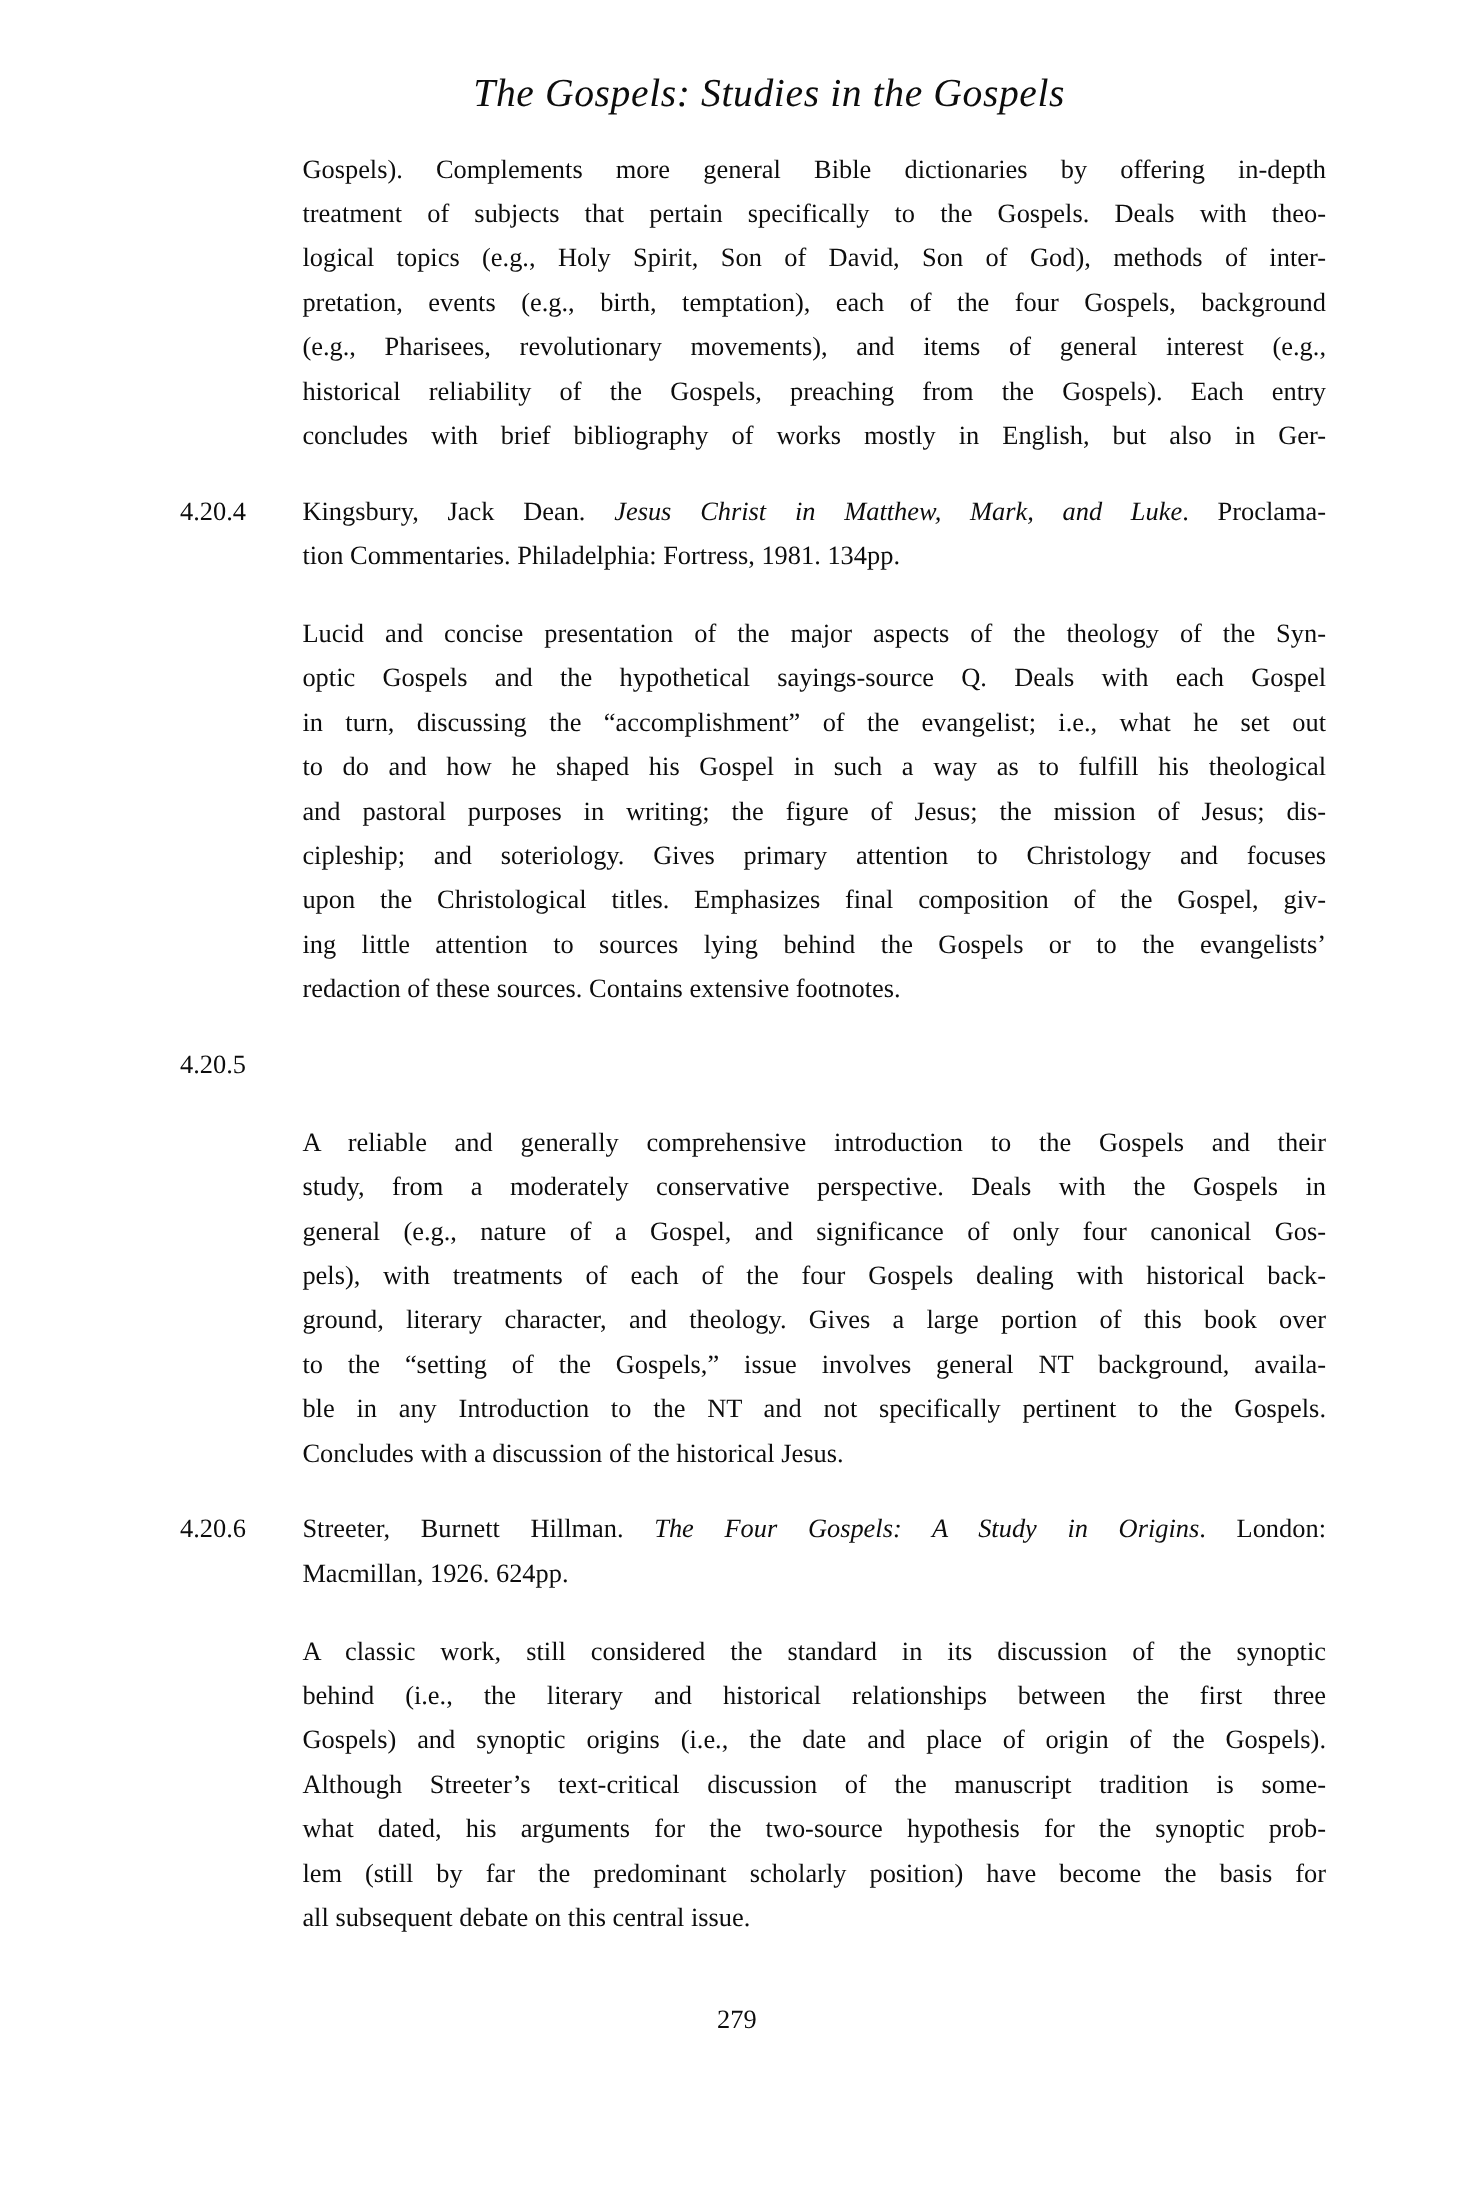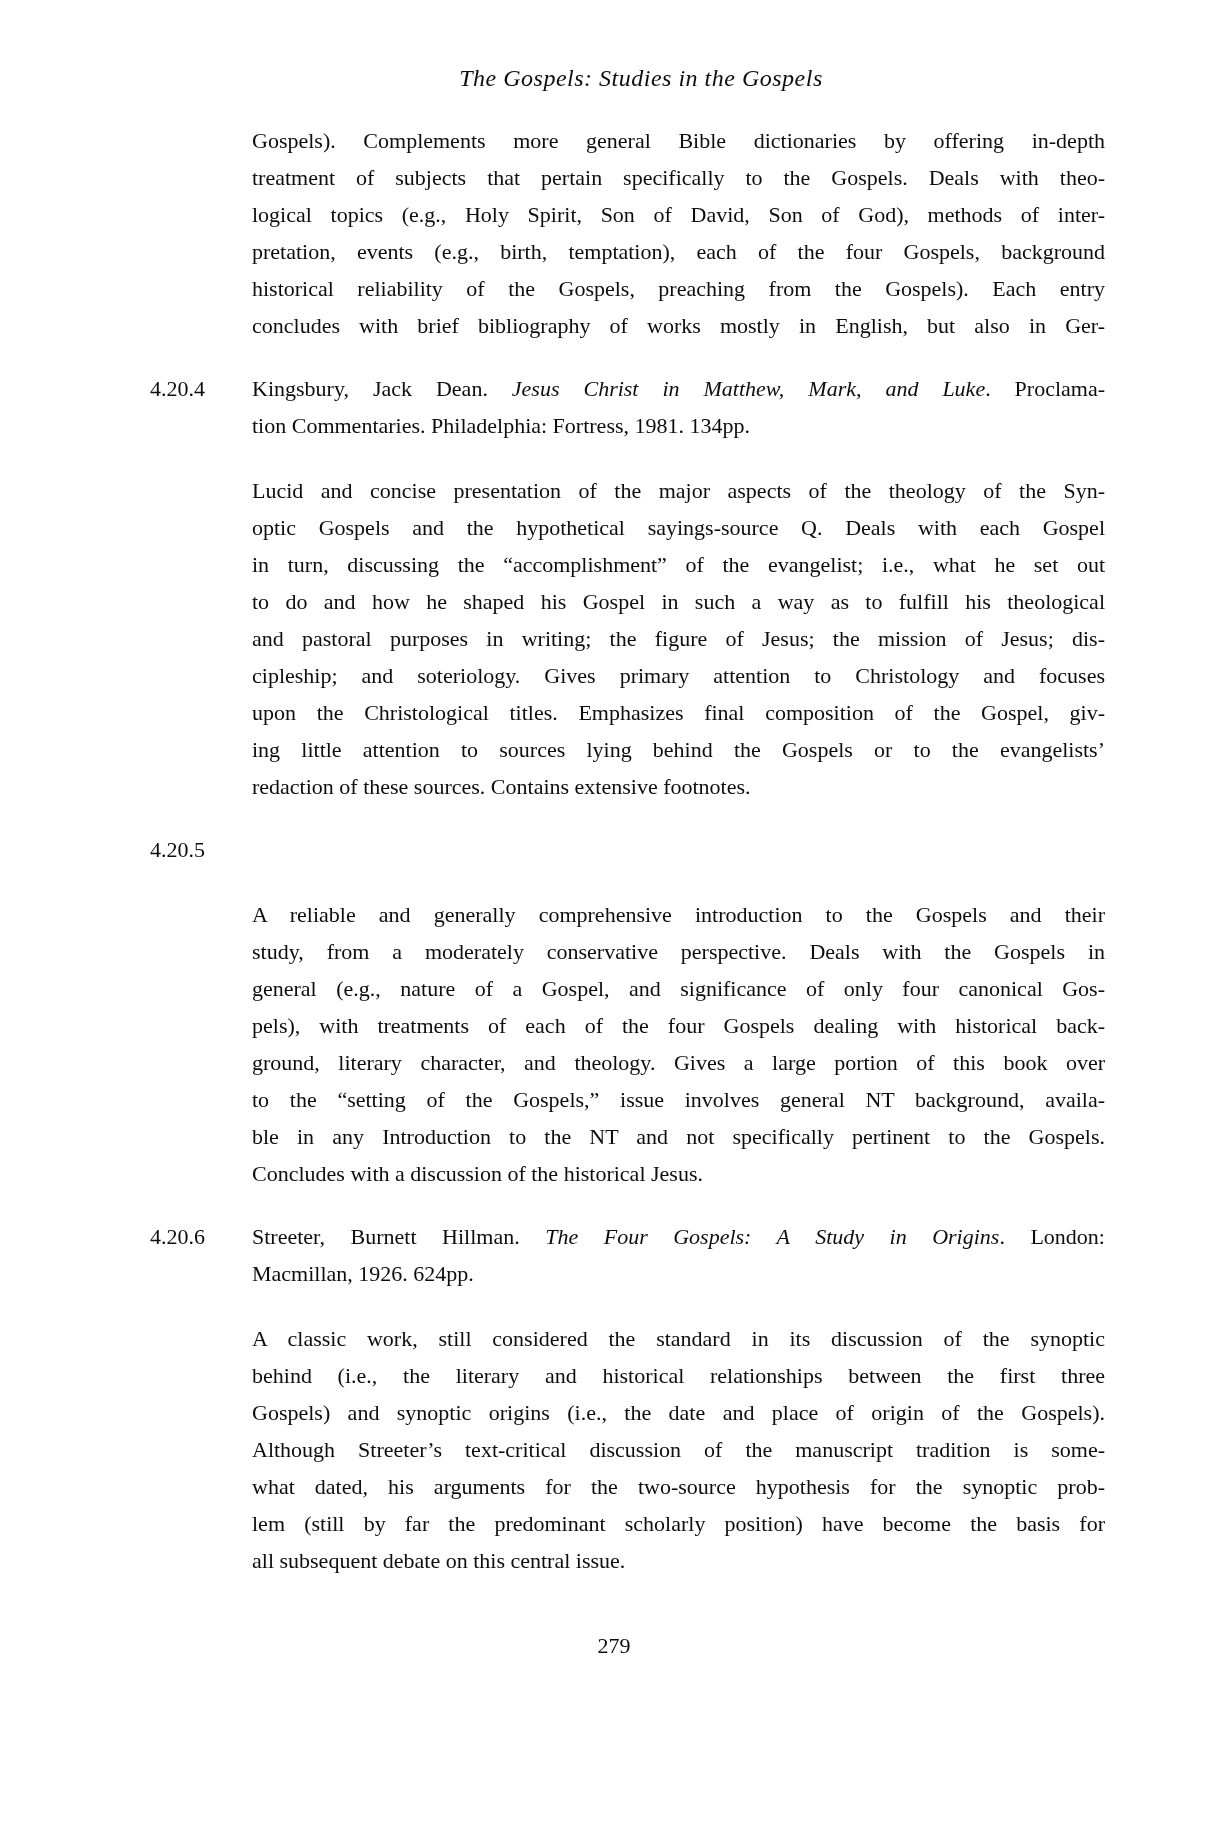--- a/index.html
+++ b/index.html
@@ -12,21 +12,21 @@
     font-size: 22px;
     box-sizing: border-box;
     padding-top: 60px;
     overflow: hidden;
     position: relative;
   }
   .running-header {
     text-align: center;
     padding-left: 54px;
     font-style: italic;
-    font-size: 24px;
+    font-size: 33px;
     line-height: 37px;
     letter-spacing: 0.5px;
   }
   .content { margin-left: 150px; width: 955px; }
   .line {
     line-height: 37px;
     text-align: justify;
     text-align-last: justify;
     text-justify: inter-word;
   }
@@ -50,20 +50,21 @@
 
 <div class="page">
   <div class="running-header">The Gospels: Studies in the Gospels</div>
 
   <div class="content">
     <div class="para intro">
         <div class="line">Gospels). Complements more general Bible dictionaries by offering in-depth</div>
         <div class="line">treatment of subjects that pertain specifically to the Gospels. Deals with theo-</div>
         <div class="line">logical topics (e.g., Holy Spirit, Son of David, Son of God), methods of inter-</div>
         <div class="line">pretation, events (e.g., birth, temptation), each of the four Gospels, background</div>
+        <div class="line">(e.g., Pharisees, revolutionary movements), and items of general interest (e.g.,</div>
         <div class="line">historical reliability of the Gospels, preaching from the Gospels). Each entry</div>
         <div class="line">concludes with brief bibliography of works mostly in English, but also in Ger-</div>
       </div>
 
     <div>
   <div class="entry">
     <div class="entry-head">
       <div class="entry-num">4.20.4</div>
       <div class="entry-citation">
               <div class="line"><span>Kingsbury, Jack Dean. </span><i>Jesus Christ in Matthew, Mark, and Luke</i><span>. Proclama-</span></div>

